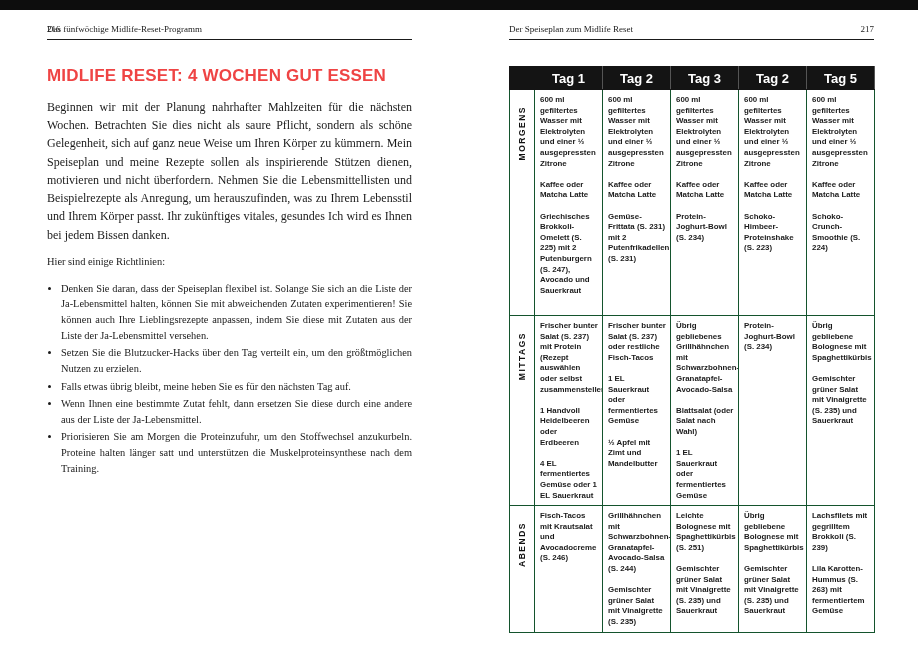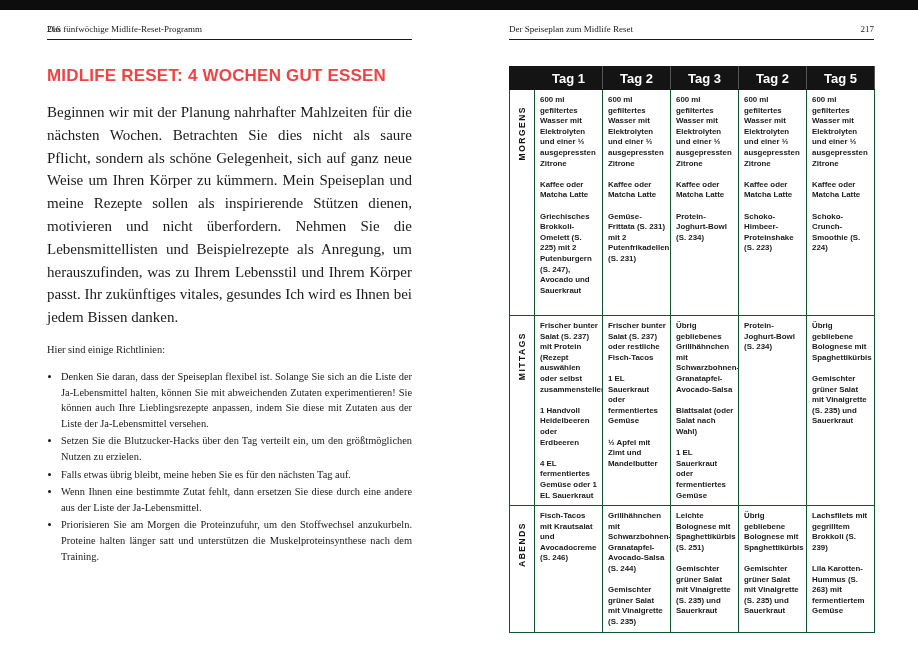--- a/index.html
+++ b/index.html
@@ -45,21 +45,21 @@
   .chapter-title {
     font-family: "Liberation Sans", sans-serif;
     font-weight: bold;
     font-size: 17px;
     letter-spacing: 0.2px;
     color: #ef4444;
     margin: 26px 0 0 0;
   }
 
   .body-copy {
-    font-size: 15px;
+    font-size: 12px;
     line-height: 1.52;
     text-align: justify;
     hyphens: auto;
   }
   .guidelines-heading {
     margin-top: 8px;
     font-size: 10.4px;
   }
   ul.guidelines {
     margin: 14px 0 0 0;

